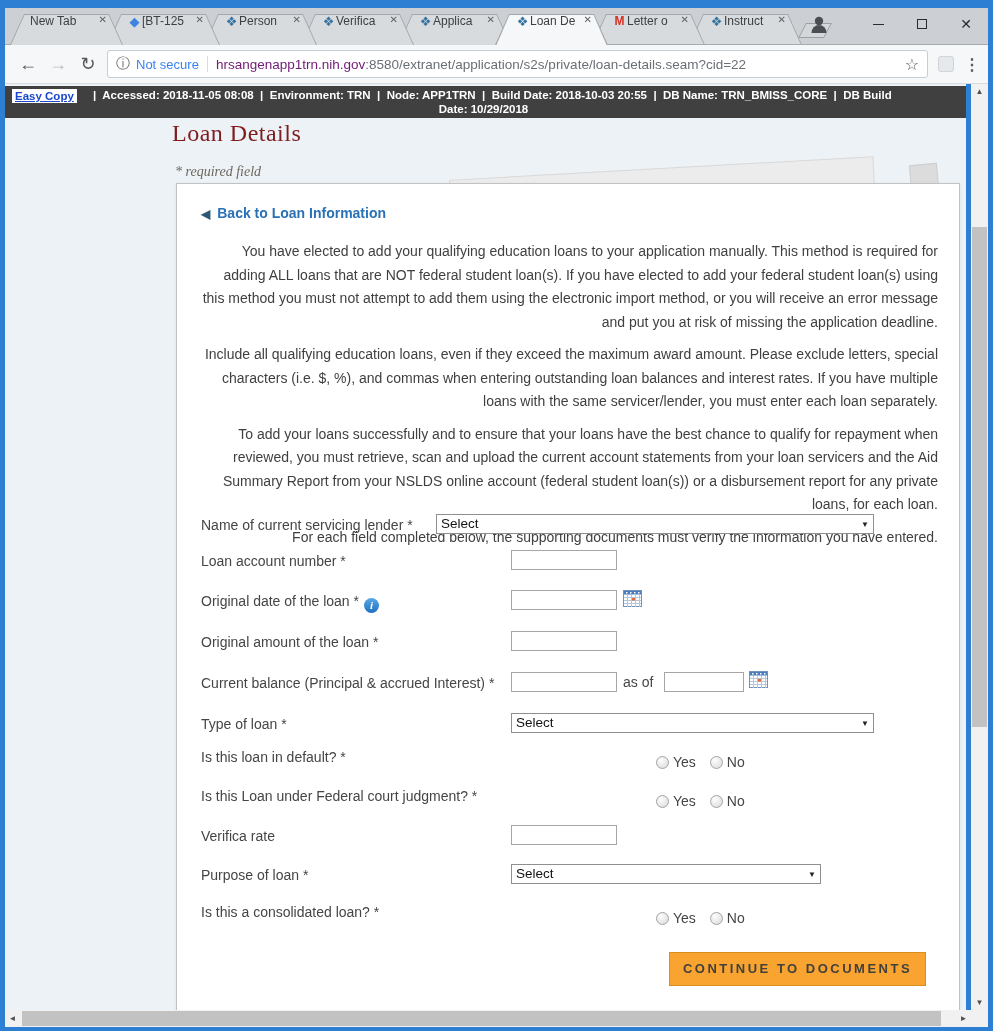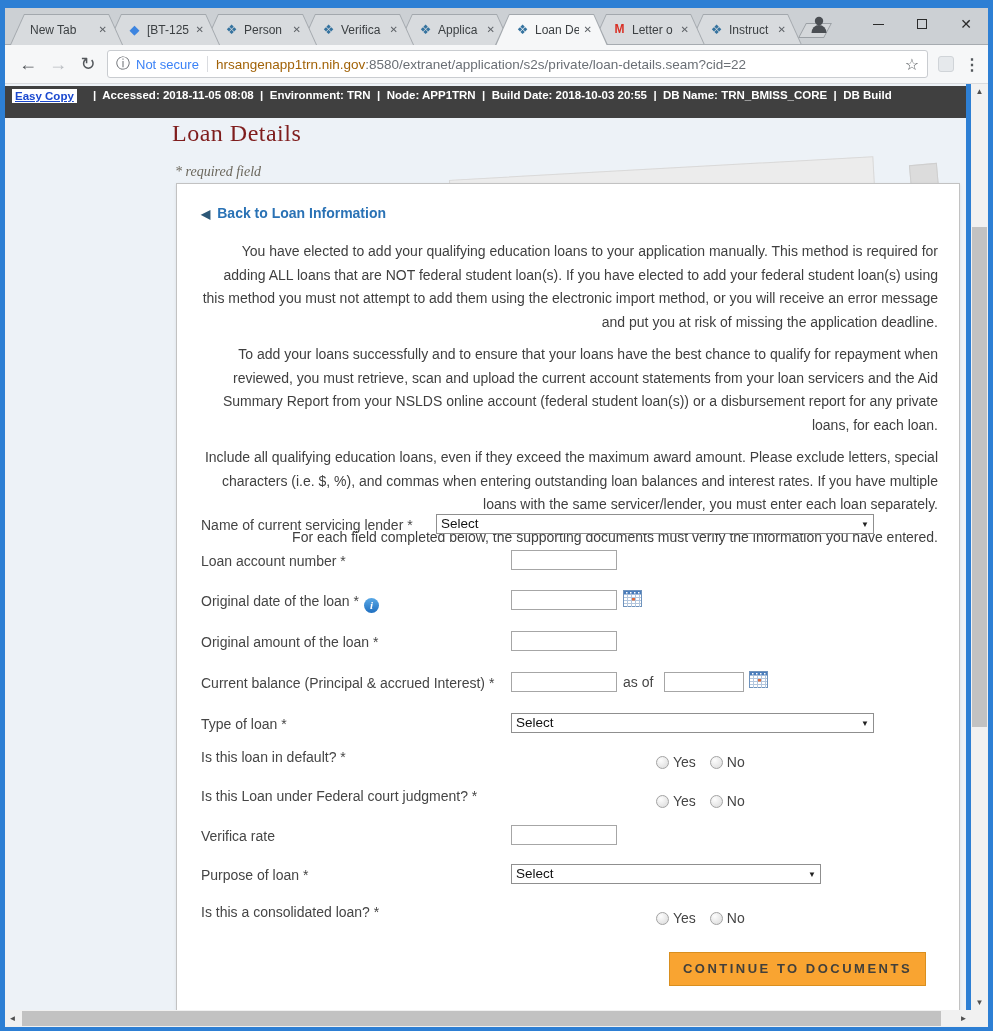--- a/index.html
+++ b/index.html
@@ -10,21 +10,21 @@
   .titlebar { position:absolute; top:8px; left:5px; right:5px; height:37px; background:#ccd0d4; }
   .titlebar .strip-line { position:absolute; left:0; right:0; bottom:0; height:1px; background:#a6abb0; z-index:2; }
   .tabstrip { position:absolute; left:5px; bottom:0; height:31px; display:flex; align-items:flex-end; }
   .tab { position:relative; width:113px; height:31px; margin-right:-16px; }
   .tab:nth-child(1){z-index:8}.tab:nth-child(2){z-index:7}.tab:nth-child(3){z-index:6}.tab:nth-child(4){z-index:5}
   .tab:nth-child(5){z-index:4}.tab:nth-child(7){z-index:2}.tab:nth-child(8){z-index:1}
   .tab.active{z-index:9}
   .tab-border { position:absolute; inset:0; clip-path:polygon(14px 0, calc(100% - 14px) 0, 100% 100%, 0 100%); background:#a3a8ad; }
   .tab-fill { position:absolute; left:1px; right:1px; top:1px; bottom:0; clip-path:polygon(13.5px 0, calc(100% - 13.5px) 0, 100% 100%, 0 100%); background:#d8dbde; }
   .tab.active .tab-fill { background:#f6f7f8; bottom:-1px; }
-  .tab-content { position:absolute; left:20px; right:16px; top:0; bottom:0; display:flex; align-items:center; gap:5px; overflow:hidden; }
+  .tab-content { position:absolute; left:20px; right:16px; top:0; bottom:0; display:flex; overflow:hidden; }
   .tab-label { font-size:12px; color:#3c4043; white-space:nowrap; overflow:hidden; flex:1; }
   .tab-close { font-size:10px; color:#5f6368; flex:0 0 auto; }
   .favicon { width:15px; flex:0 0 auto; text-align:center; font-size:13px; line-height:15px; }
   .fav-nih { color:#35739f; }
   .fav-diamond { color:#3d85e0; }
   .fav-gmail { color:#d93025; font-weight:bold; font-size:12px; }
   .newtab-btn { width:26px; height:15px; border:1px solid #9ba0a5; background:#d4d7da; transform:skewX(-28deg); margin:0 0 7px 16px; }
   .win-controls { position:absolute; right:0; top:0; height:32px; display:flex; align-items:center; }
   .profile-icon { width:22px; height:22px; margin-right:26px; }
   .win-btn { width:44px; height:26px; display:flex; align-items:center; justify-content:center; color:#2b2b2b; }
@@ -34,21 +34,21 @@
 
   
   .toolbar { position:absolute; top:45px; left:5px; right:5px; height:39px; background:#f6f7f8; border-bottom:1px solid #d9dbde; display:flex; align-items:center; padding:0 8px; }
   .tb-btn { width:30px; text-align:center; font-size:18px; color:#54585c; flex:0 0 auto; }
   .tb-btn.disabled { color:#b9bdc1; }
   .urlbox { flex:1; height:28px; background:#fff; border:1px solid #c9ccd0; border-radius:3px; display:flex; align-items:center; padding:0 8px; margin:0 6px 0 4px; overflow:hidden; }
   .sec-info { font-size:14px; color:#5f6368; }
   .sec-text { font-size:13px; color:#3b82f6; margin:0 6px; white-space:nowrap; }
   .url-divider { width:1px; height:16px; background:#dadce0; margin:0 8px 0 2px; }
   .url-text { flex:1; font-size:13.5px; white-space:nowrap; overflow:hidden; }
-  .url-host { color:#a16207; }
+  .url-host { color:#701a75; }
   .url-path { color:#6a6f75; }
   .star { font-size:16px; color:#54585c; margin-left:8px; }
   .ext-icon { width:16px; height:16px; border-radius:3px; background:#e6e9ec; border:1px solid #d0d4d8; margin:0 10px 0 4px; flex:0 0 auto; }
   .menu-dots { font-size:16px; color:#54585c; font-weight:bold; width:16px; text-align:center; }
 
   
   .page { position:absolute; top:84px; left:5px; right:27px; bottom:21px; background:#edf2f7; overflow:hidden; }
 
   .green-bar { position:relative; margin-top:2px; background:#404040; color:#fff; font-weight:bold; font-size:11.5px; line-height:14px; padding:2px 4px 2px 0; min-height:32px; overflow:hidden; }
   .easy-copy { position:absolute; left:7px; top:3px; background:#fff; color:#1948cf; text-decoration:underline; font-size:11.5px; padding:0 3px; }
@@ -207,36 +207,37 @@
     </div>
     <div class="ext-icon"></div>
     <div class="menu-dots">⋮</div>
   </div>
 
   <div class="page">
 
     <div class="green-bar">
       <a class="easy-copy">Easy Copy</a>
       <div class="gb-line1">|  Accessed: 2018-11-05 08:08  |  Environment: TRN  |  Node: APP1TRN  |  Build Date: 2018-10-03 20:55  |  DB Name: TRN_BMISS_CORE  |  DB Build</div>
+      <div class="gb-line2">Date: 10/29/2018</div>
     </div>
 
     <div class="page-title">Loan Details</div>
     <div class="required-note">* required field</div>
 
     <div class="paper1"></div>
     <div class="paper2"></div>
 
     <div class="panel">
 
       <div class="back-link"><span class="back-tri">◀</span><span>Back to Loan Information</span></div>
 
       <div class="paras">
         <p>You have elected to add your qualifying education loans to your application manually. This method is required for adding ALL loans that are NOT federal student loan(s). If you have elected to add your federal student loan(s) using this method you must not attempt to add them using the electronic import method, or you will receive an error message and put you at risk of missing the application deadline.</p>
+        <p>Include all qualifying education loans, even if they exceed the maximum award amount. Please exclude letters, special characters (i.e. $, %), and commas when entering outstanding loan balances and interest rates. If you have multiple loans with the same servicer/lender, you must enter each loan separately.</p>
         <p>To add your loans successfully and to ensure that your loans have the best chance to qualify for repayment when reviewed, you must retrieve, scan and upload the current account statements from your loan servicers and the Aid Summary Report from your NSLDS online account (federal student loan(s)) or a disbursement report for any private loans, for each loan.</p>
-        <p>Include all qualifying education loans, even if they exceed the maximum award amount. Please exclude letters, special characters (i.e. $, %), and commas when entering outstanding loan balances and interest rates. If you have multiple loans with the same servicer/lender, you must enter each loan separately.</p>
         <p>For each field completed below, the supporting documents must verify the information you have entered.</p>
       </div>
 
       <div class="flabel" style="top:332px;">Name of current servicing lender *</div>
       <div class="select" style="left:259px; top:330px; width:438px;">
         <span>Select</span>
         <span class="select-arrow">▼</span>
       </div>
 
       <div class="flabel" style="top:368px;">Loan account number *</div>

